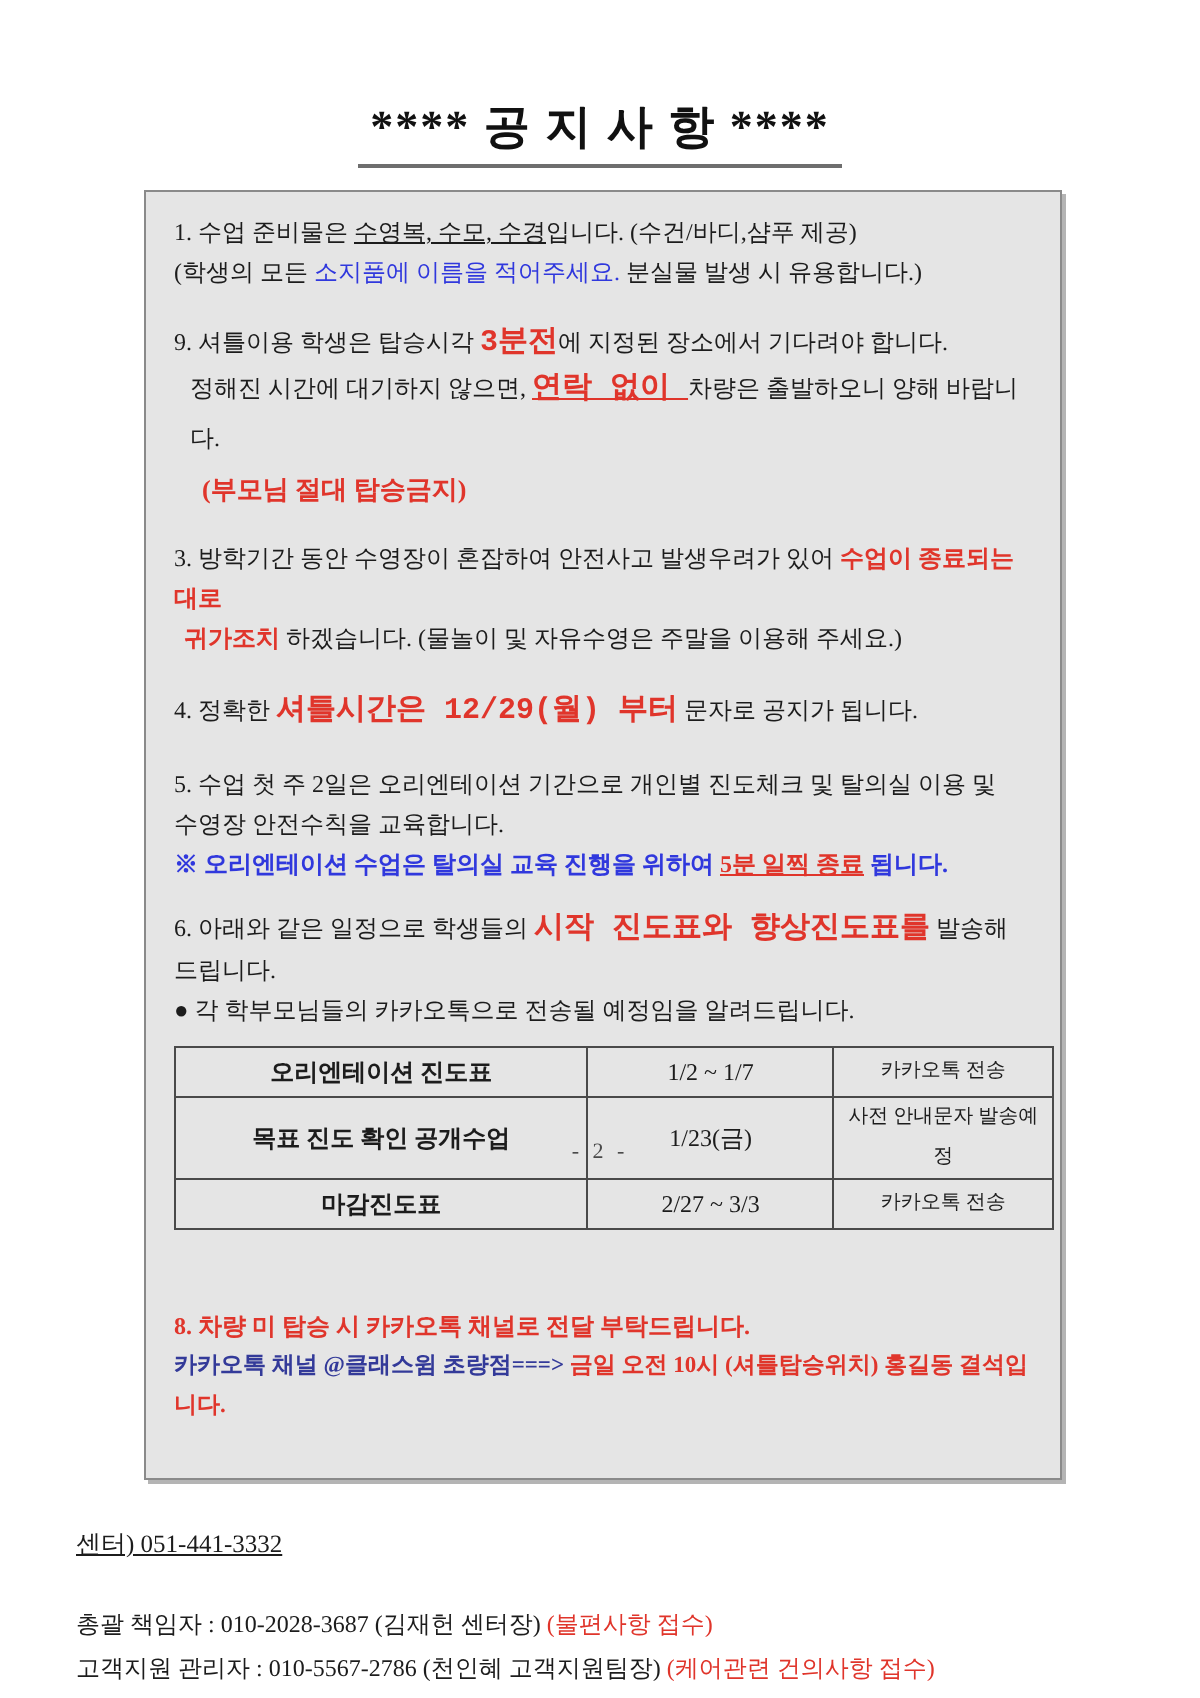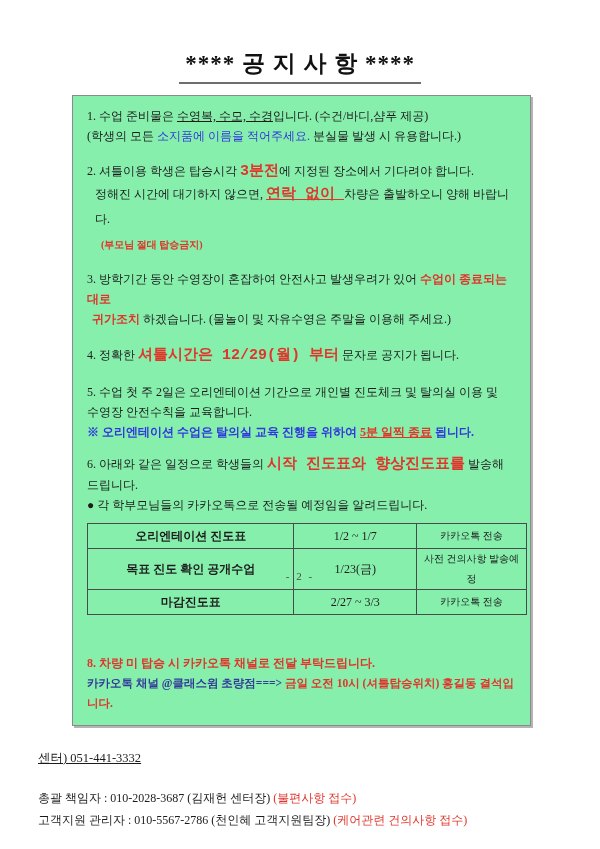--- a/index.html
+++ b/index.html
@@ -14,35 +14,35 @@
   .title-wrap{text-align:center;padding-top:48px;}
   .doc-title{
     display:inline-block;font-size:23px;font-weight:bold;letter-spacing:1px;
     border-bottom:2px solid #6e6e6e;padding:0 6px 3px 6px;color:#111;
   }
 
   
   .notice-box{
     margin:11px 0 0 72px;width:429px;
     border:1px solid #8a8a8a;box-shadow:2px 2px 0 #b4b4b4;
-    padding:10px 14px 12px 14px;background:#86efac;
+    padding:10px 14px 26px 14px;background:#e5e5e5;
     font-size:12px;line-height:20px;
   }
   .line{white-space:pre-wrap;}
   .item{margin:0;}
   .gap15{height:15px;} .gap12{height:12px;}
   .gap16{height:16px;}  .gap20{height:20px;} .gap18{height:18px;}
 
   .u{text-decoration:underline;}
   .red{color:#e0352b;}
   .blue{color:#3038dd;}
   .navy{color:#333a99;font-weight:bold;}
   .b{font-weight:bold;}
   .big{font-size:15px;font-family:Liberation Mono, monospace;}
-  .mid{font-size:10px;}
+  .mid{font-size:13px;}
   .line2-indent{padding-left:8px;line-height:25px;}
   .line3-indent{padding-left:14px;line-height:25px;}
   .small-indent{padding-left:5px;}
 
   
   table.sched{
     border-collapse:collapse;margin-top:8px;width:440px;
     font-size:12px;
   }
   table.sched td{
@@ -75,21 +75,21 @@
   <div class="notice-box">
 
     <div class="item">
       <div class="line"><span>1. 수업 준비물은 </span><span class="u">수영복, 수모, 수경</span><span>입니다. (수건/바디,샴푸 제공)</span></div>
       <div class="line"><span>(학생의 모든 </span><span class="blue">소지품에 이름을 적어주세요.</span><span> 분실물 발생 시 유용합니다.)</span></div>
     </div>
 
     <div class="gap15"></div>
 
     <div class="item">
-      <div class="line"><span>2. 셔틀이용 학생은 탑승시각 </span><span class="red b big">3분전</span><span>에 지정된 장소에서 기다려야 합니다.</span></div>
+      <div class="line"><span>9. 셔틀이용 학생은 탑승시각 </span><span class="red b big">3분전</span><span>에 지정된 장소에서 기다려야 합니다.</span></div>
       <div class="line line2-indent"><span>정해진 시간에 대기하지 않으면, </span><span class="red b big u">연락 없이 </span><span>차량은 출발하오니 양해 바랍니다.</span></div>
       <div class="line line3-indent red b mid"><span>(부모님 절대 탑승금지)</span></div>
     </div>
 
     <div class="gap12"></div>
 
     <div class="item">
       <div class="line"><span>3. 방학기간 동안 수영장이 혼잡하여 안전사고 발생우려가 있어 </span><span class="red b">수업이 종료되는 대로</span></div>
       <div class="line small-indent"><span class="red b">귀가조치</span><span> 하겠습니다. (물놀이 및 자유수영은 주말을 이용해 주세요.)</span></div>
     </div>
@@ -118,21 +118,21 @@
     <table class="sched">
       <tbody>
           <tr>
         <td class="c1">오리엔테이션 진도표</td>
         <td class="c2">1/2 ~ 1/7</td>
         <td class="c3">카카오톡 전송</td>
       </tr>
       <tr>
         <td class="c1">목표 진도 확인 공개수업</td>
         <td class="c2">1/23(금)</td>
-        <td class="c3">사전 건의사항 발송예정</td>
+        <td class="c3">사전 안내문자 발송예정</td>
       </tr>
       <tr>
         <td class="c1">마감진도표</td>
         <td class="c2">2/27 ~ 3/3</td>
         <td class="c3">카카오톡 전송</td>
       </tr>
     </tbody>
       </table>
 
     <div class="gap20"></div>

